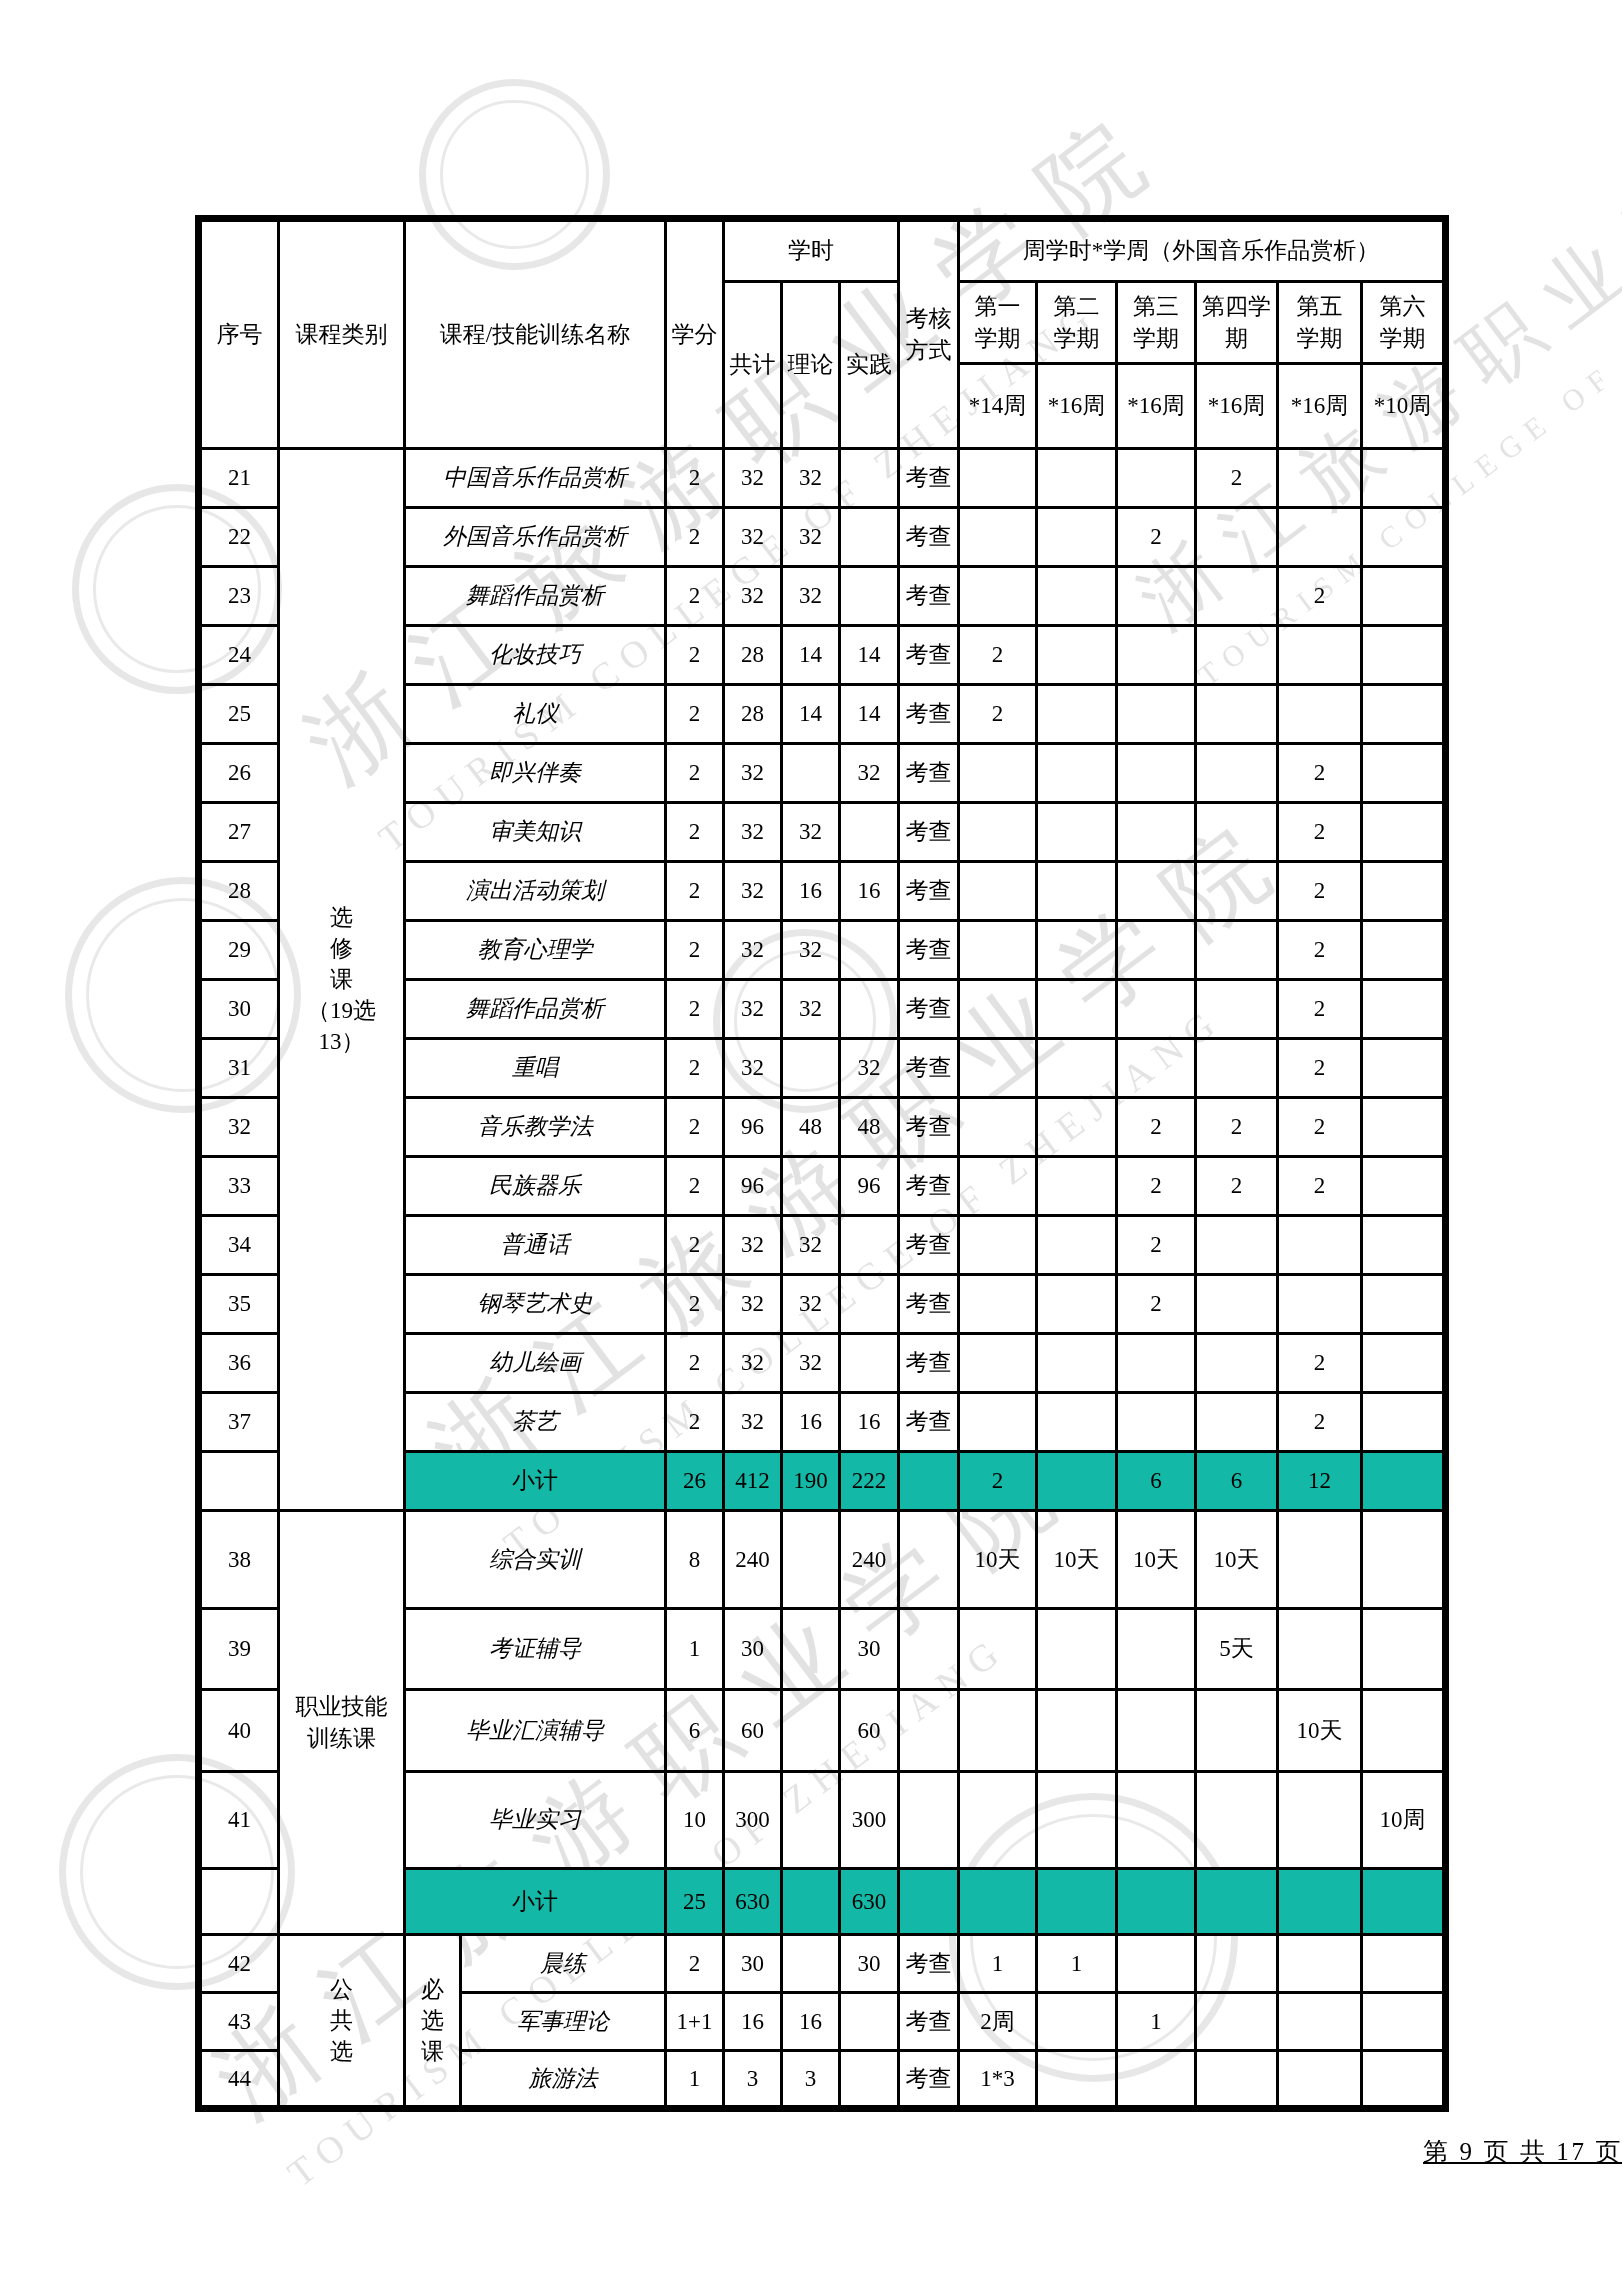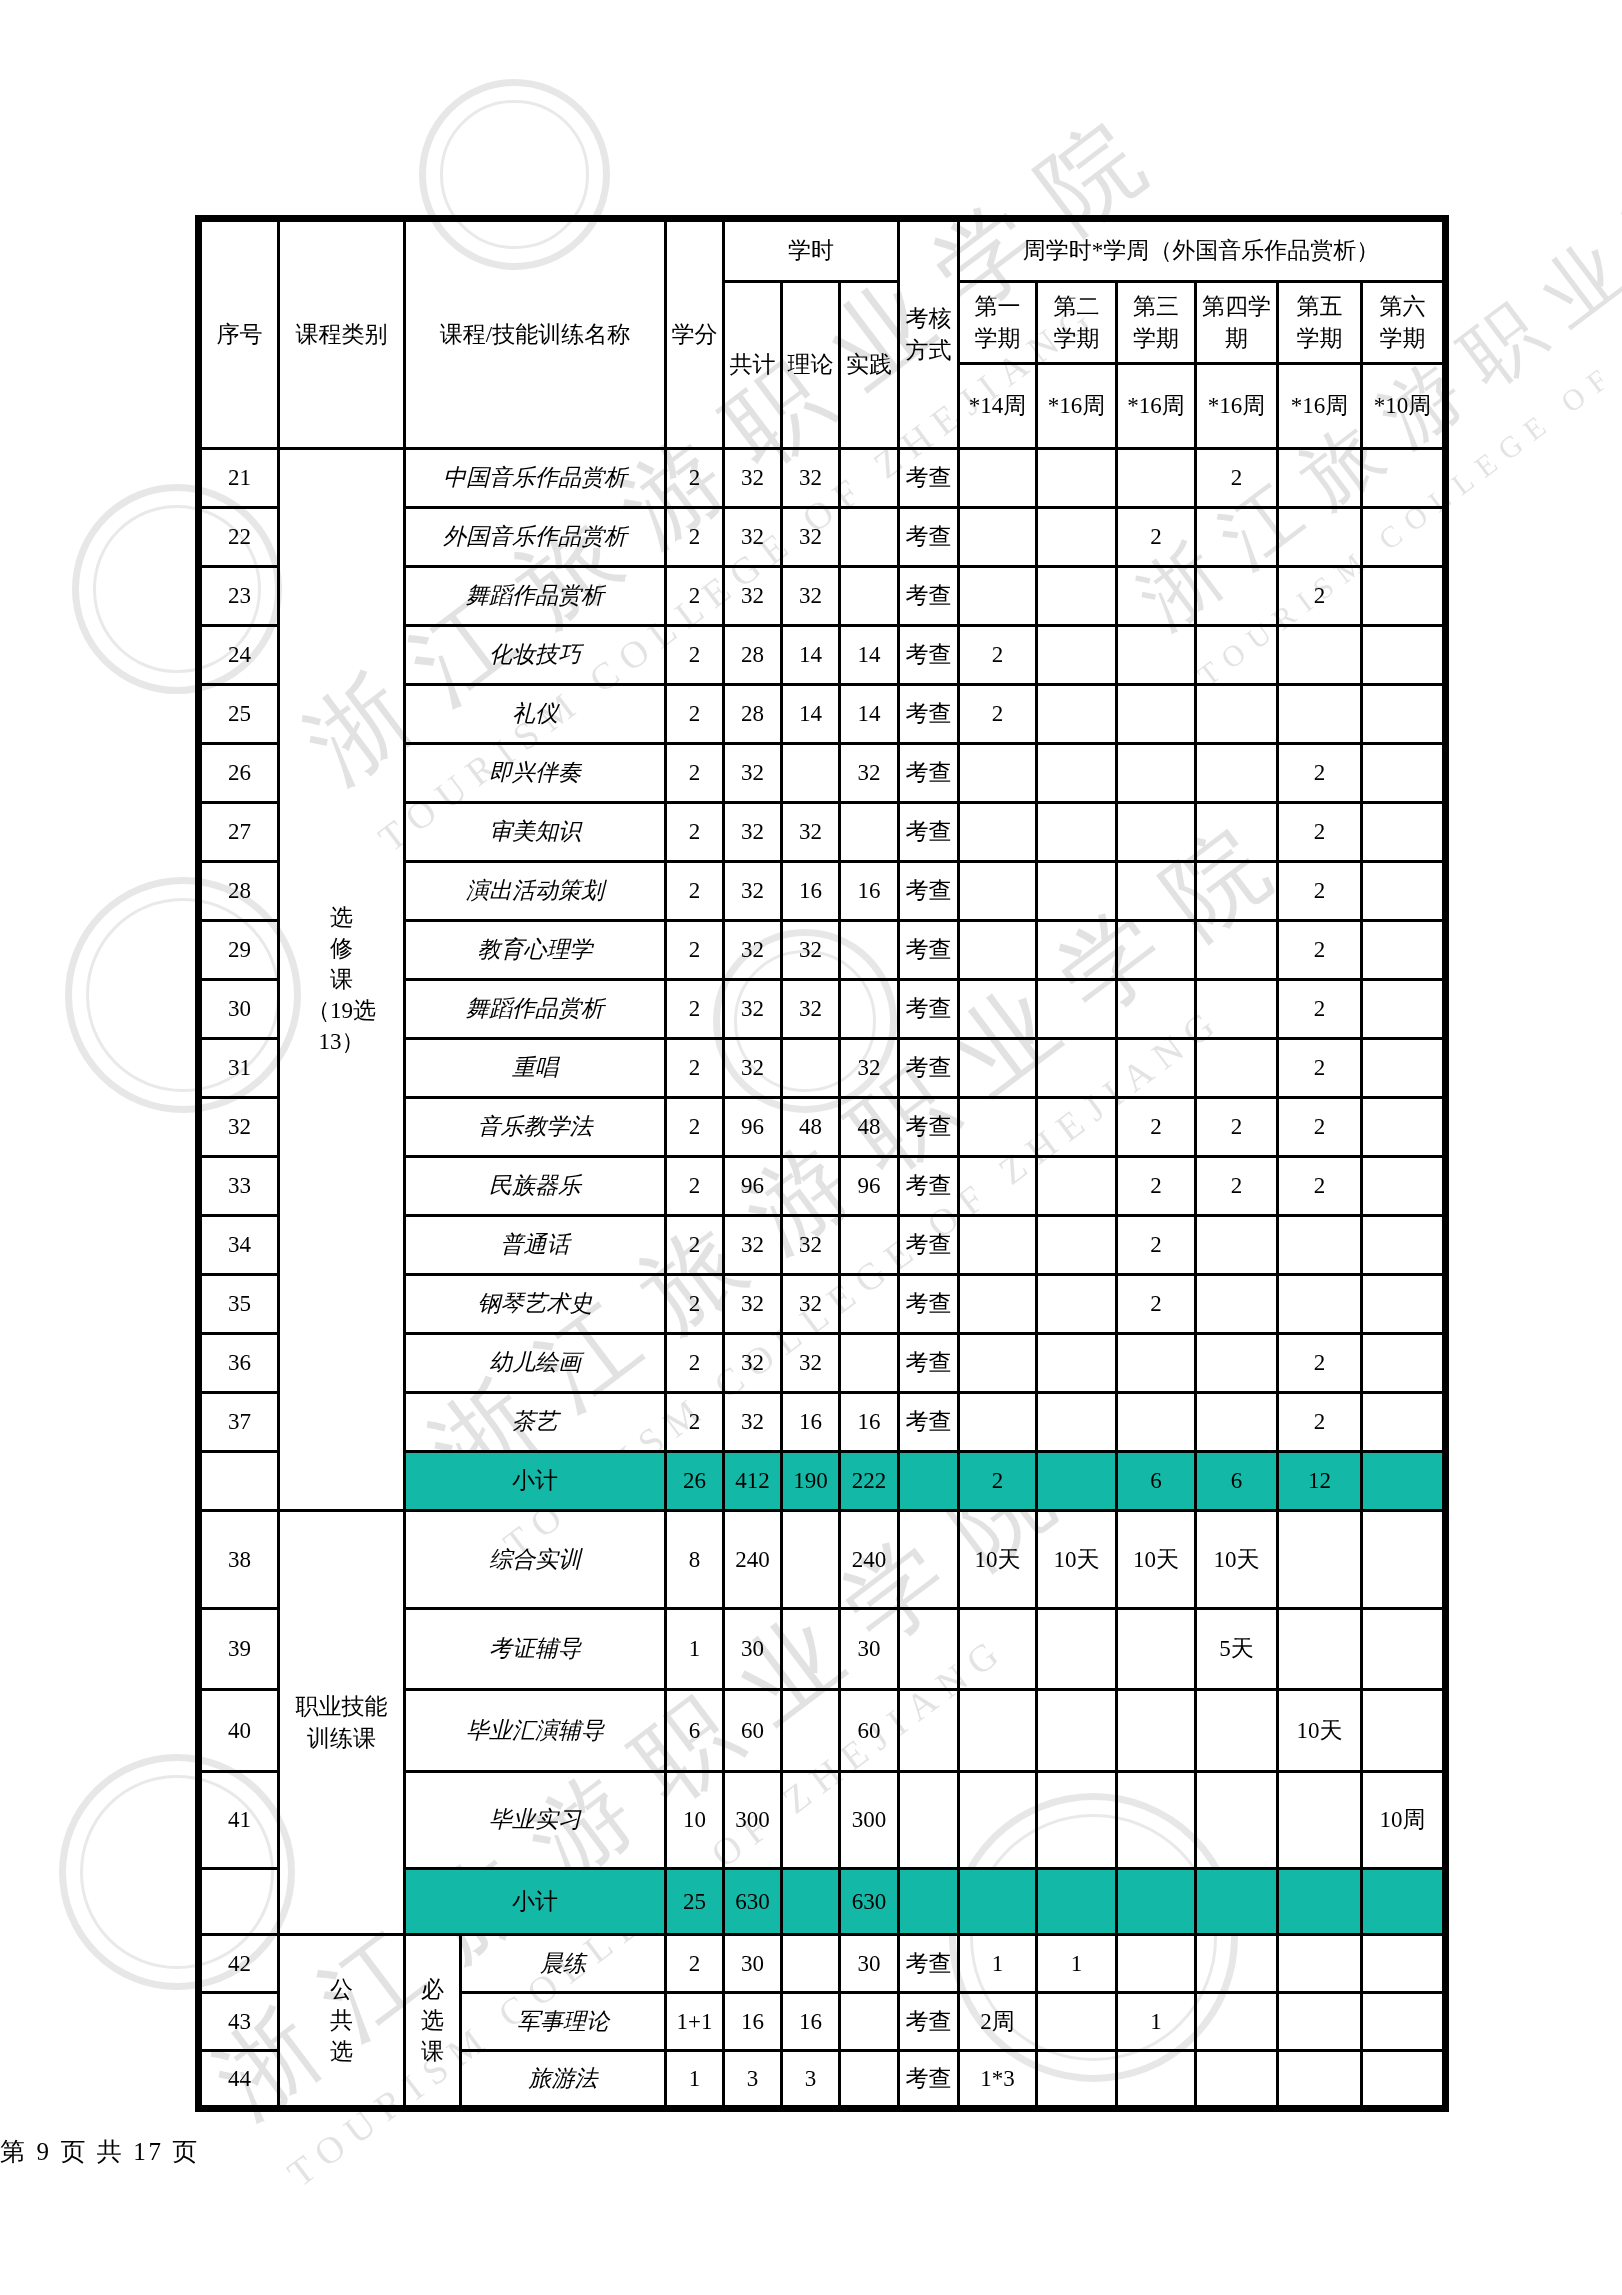--- a/index.html
+++ b/index.html
@@ -25,22 +25,22 @@
   .nm{text-align:left;padding-left:10.5px;font-size:24px;font-style:italic;}
   .cat-top{vertical-align:top;padding-top:11.8px;line-height:2.45;font-size:24px;}
   .cat-mid{line-height:1.9;font-size:24px;}
   .cat-v{line-height:2.4;font-size:24px;}
   .g{background:#14b8a6;font-weight:bold;font-size:24px;}
   .b{font-weight:bold;}
   
   .hh1{height:63px;} .hh2{height:82px;} .hh3{height:85px;}
   .h90{height:59px;} .h133{height:98px;} .h124{height:81px;}
   .h125{height:82px;margin-top:24px;} .h157{height:97px;} .h101{height:66px;} .h88{height:58px;}
-  .footer{position:absolute;left:0;top:2135px;width:100%;text-align:left;
-          font-size:25px;letter-spacing:2.6px;}
+  .footer{position:absolute;left:0;top:2135px;width:100%;text-align:right;
+          font-size:25px;letter-spacing:2.6px;text-decoration:underline;}
 </style>
 </head>
 <body>
 
 <div class="page">
 
   <div class="wm" style="left:281px;top:707px;">
     <div class="cn">浙江旅游职业学院</div>
     <div class="en">TOURISM COLLEGE OF ZHEJIANG</div>
   </div>

